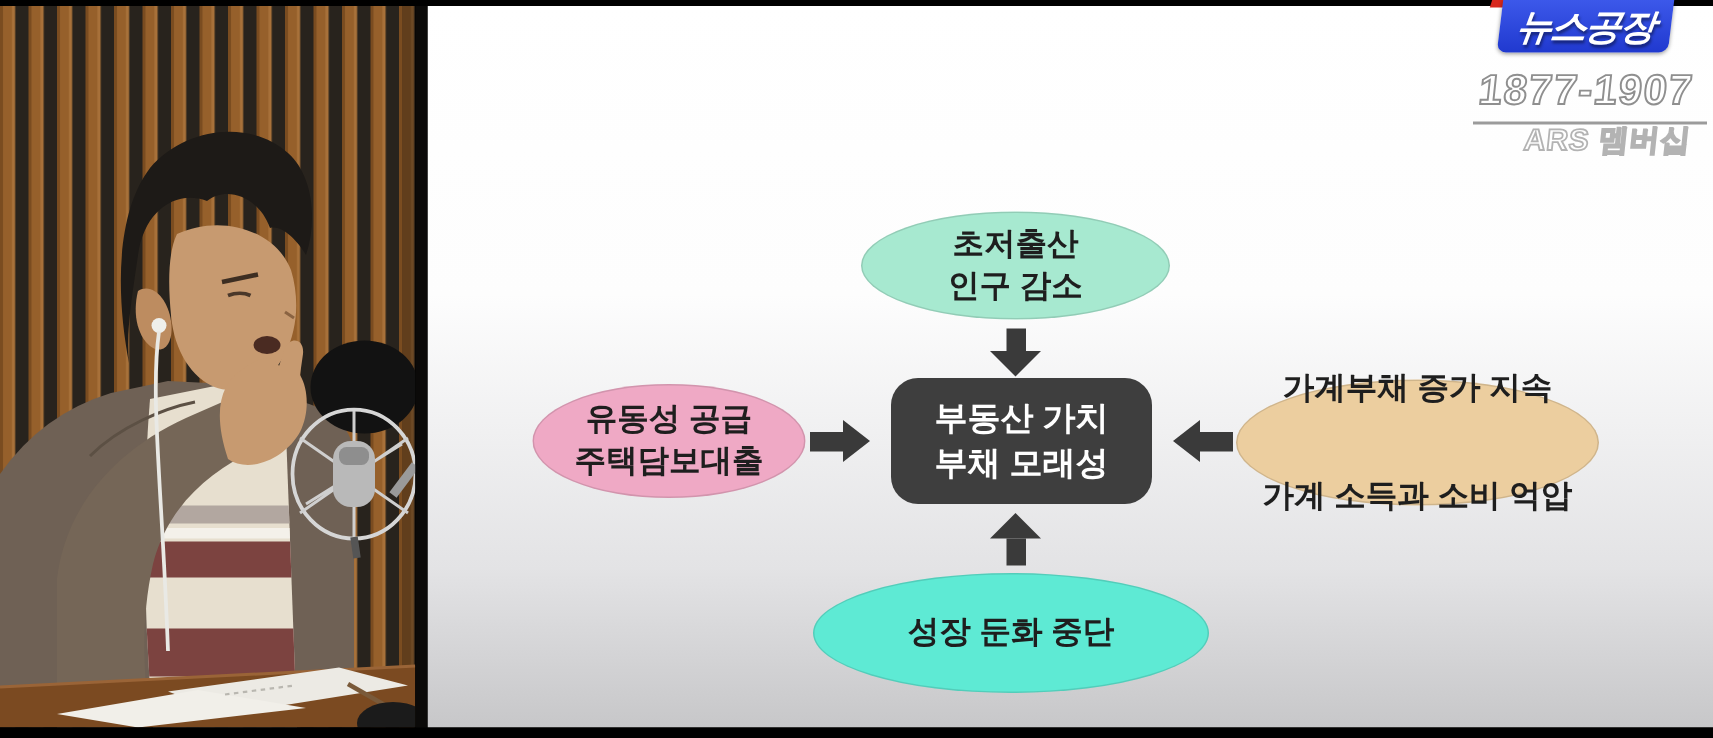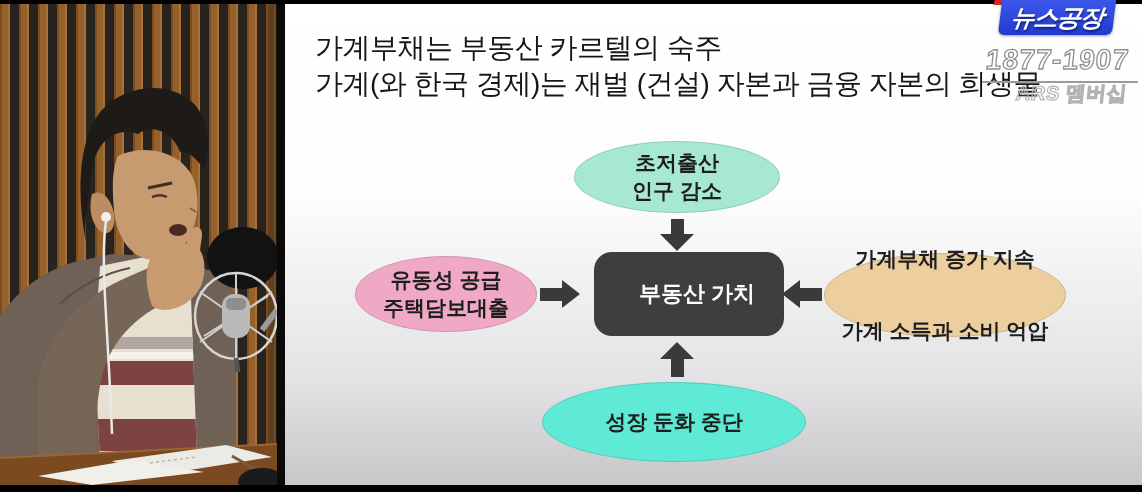--- a/index.html
+++ b/index.html
@@ -147,42 +147,39 @@
         <path d="M232,452 L260,468" stroke="#7a5a3a" stroke-width="3"></path>
         <ellipse cx="262" cy="478" rx="24" ry="14" fill="#1b1b1b"></ellipse>
       </g>
     </svg>
   </div>
 
   <div id="divider"></div>
 
   <div id="slide"></div>
 
-  <div id="slide-title">
-    <div>가계부채는 부동산 카르텔의 숙주</div>
-    <div>가계(와 한국 경제)는 재벌 (건설) 자본과 금융 자본의 희생물</div>
-  </div>
 
   <div class="node ellipse" id="node-left" style="background: rgb(239, 169, 197);">
     <div>유동성 공급</div>
     <div>주택담보대출</div>
   </div>
   <div class="node ellipse" id="node-top" style="background: rgb(167, 233, 208);">
     <div>초저출산</div>
     <div>인구 감소</div>
   </div>
   <div class="node ellipse" id="node-right" style="background: rgb(236, 206, 159);">
     <div>가계부채 증가 지속</div>
     <div>가계 소득과 소비 억압</div>
   </div>
   <div class="node ellipse" id="node-bottom" style="background: #5eead4;">
     <div>성장 둔화 중단</div>
   </div>
-  <div class="node" id="node-center" style="background: rgb(62, 62, 62); padding-left: 16px;">
+  <div class="node" id="node-center" style="background: rgb(62, 62, 62);">
     <div>부동산 가치</div>
+    <div>부채 모래성</div>
   </div>
 
   <div class="arrow v" id="arrow-down">
       <i class="stem"></i>
       <i class="head"></i>
     </div>
   <div class="arrow vr" id="arrow-up">
       <i class="stem"></i>
       <i class="head"></i>
     </div>

